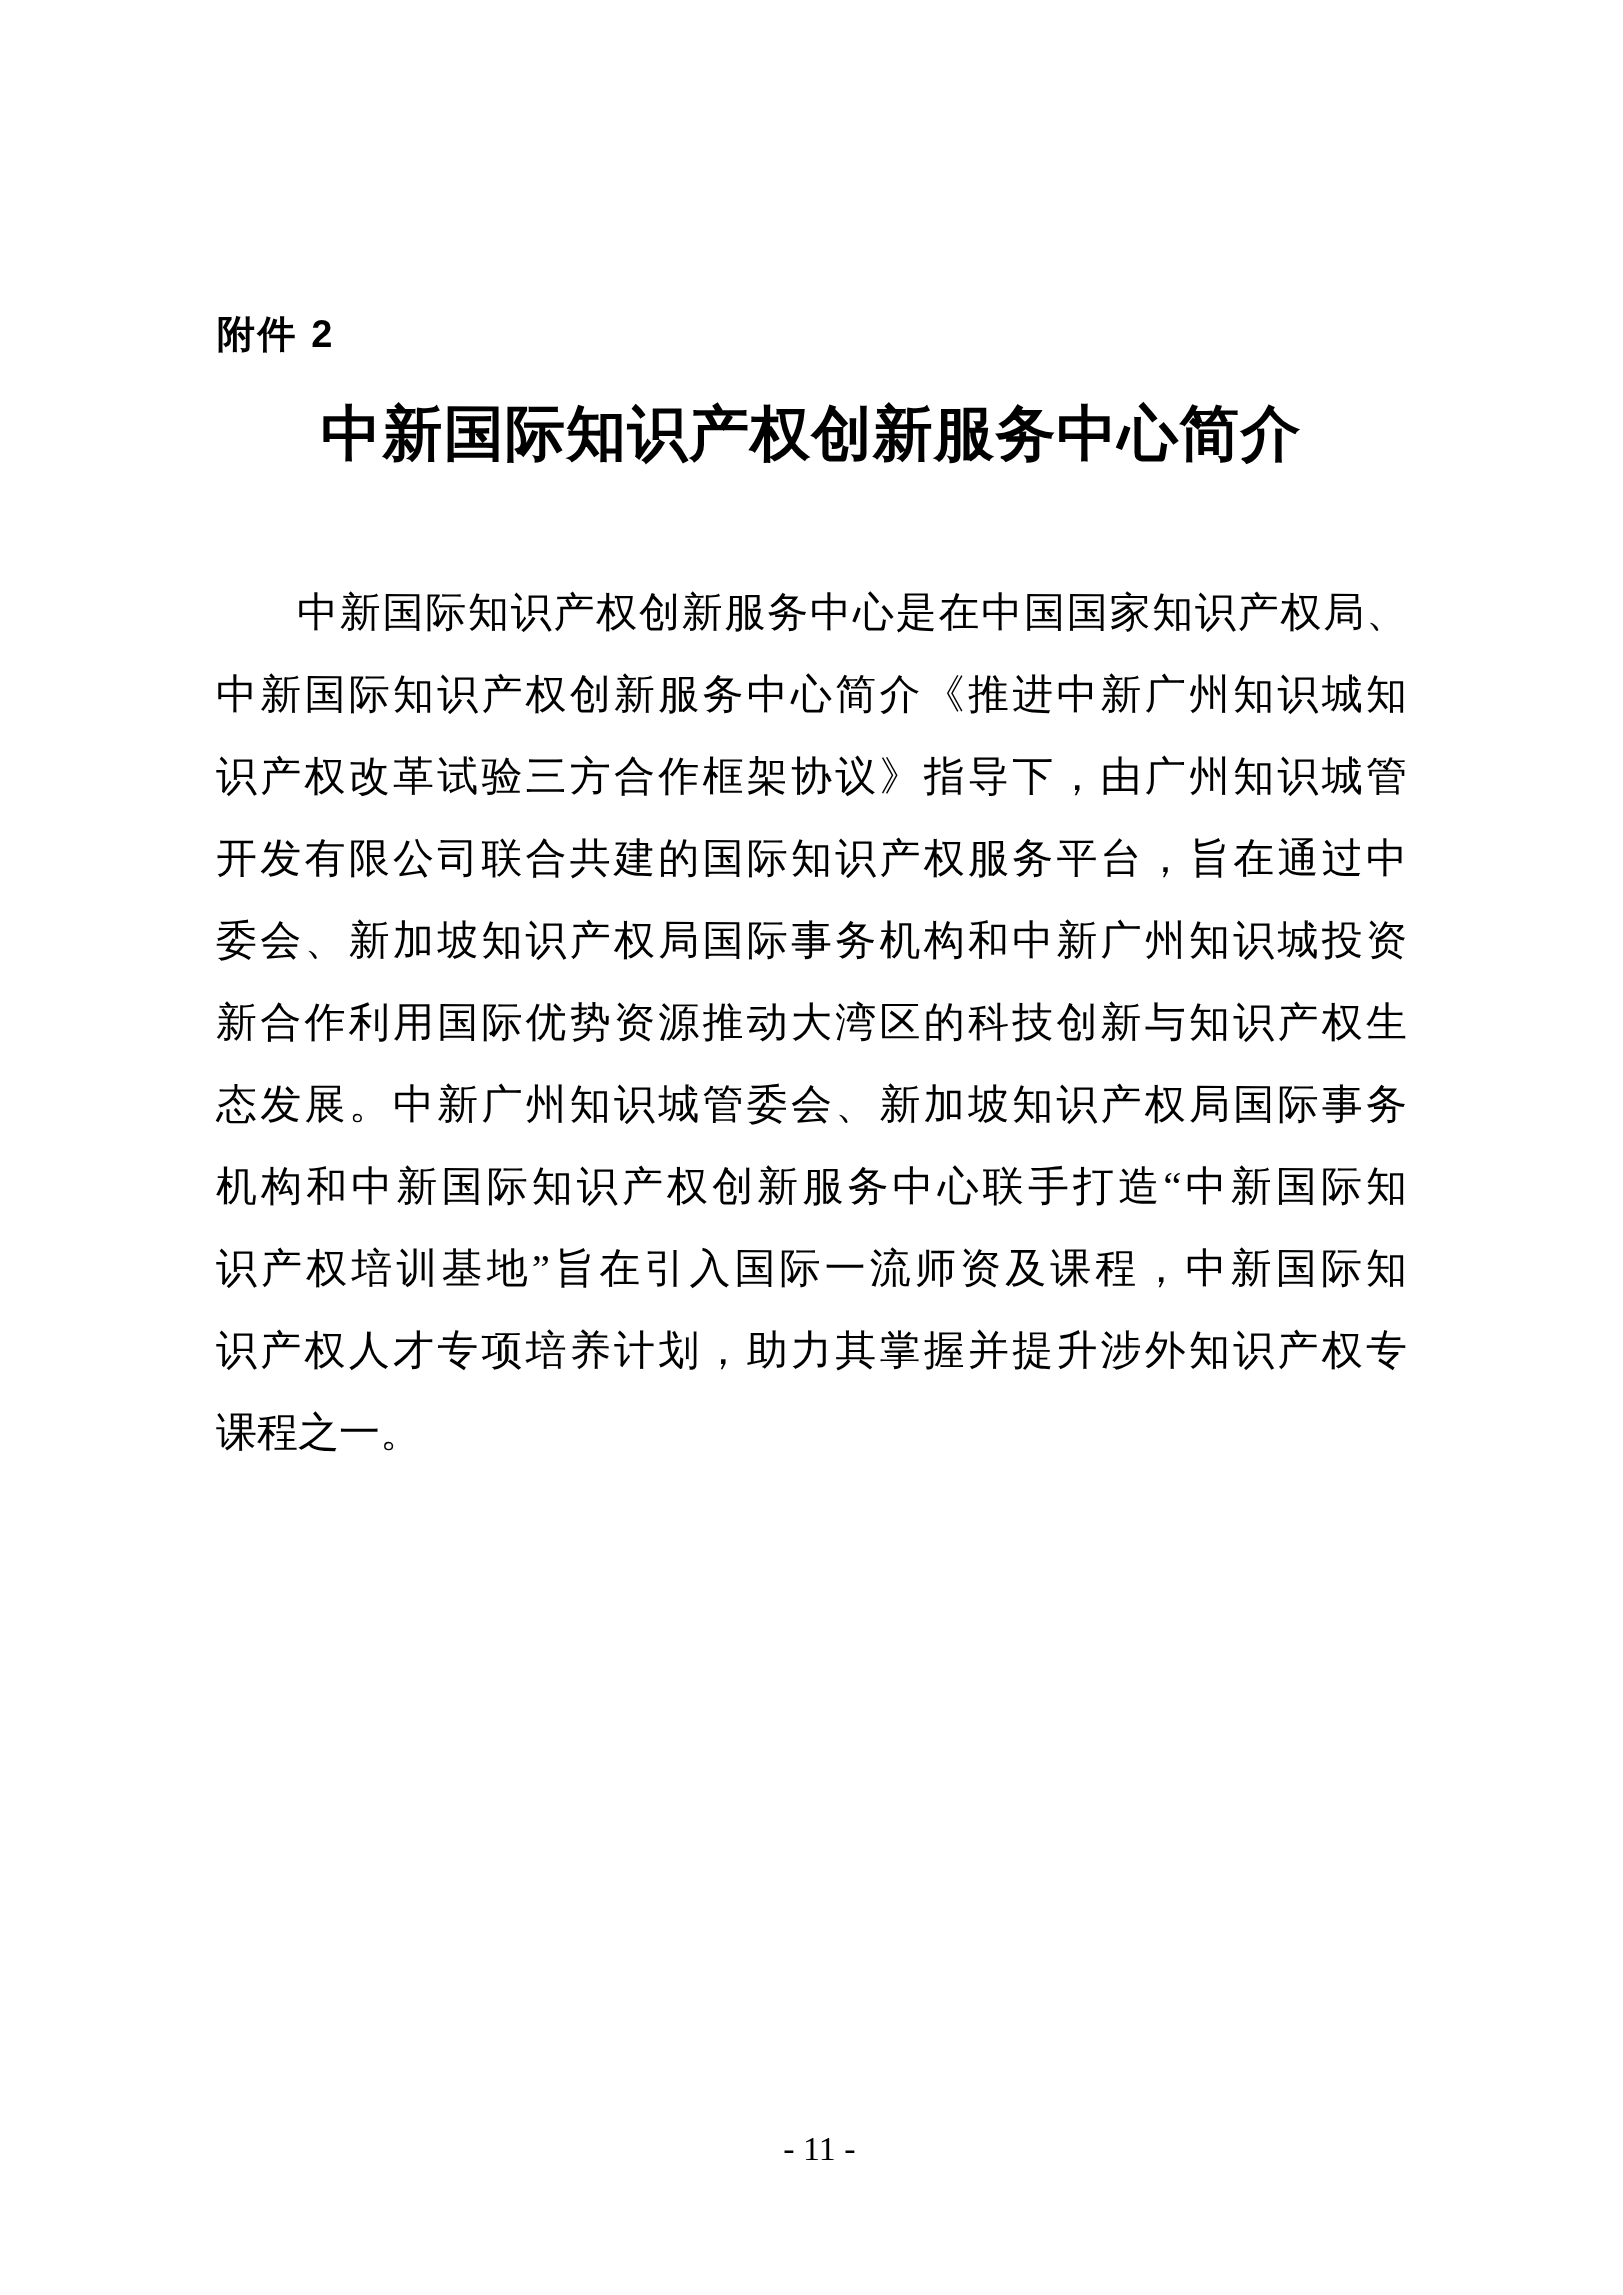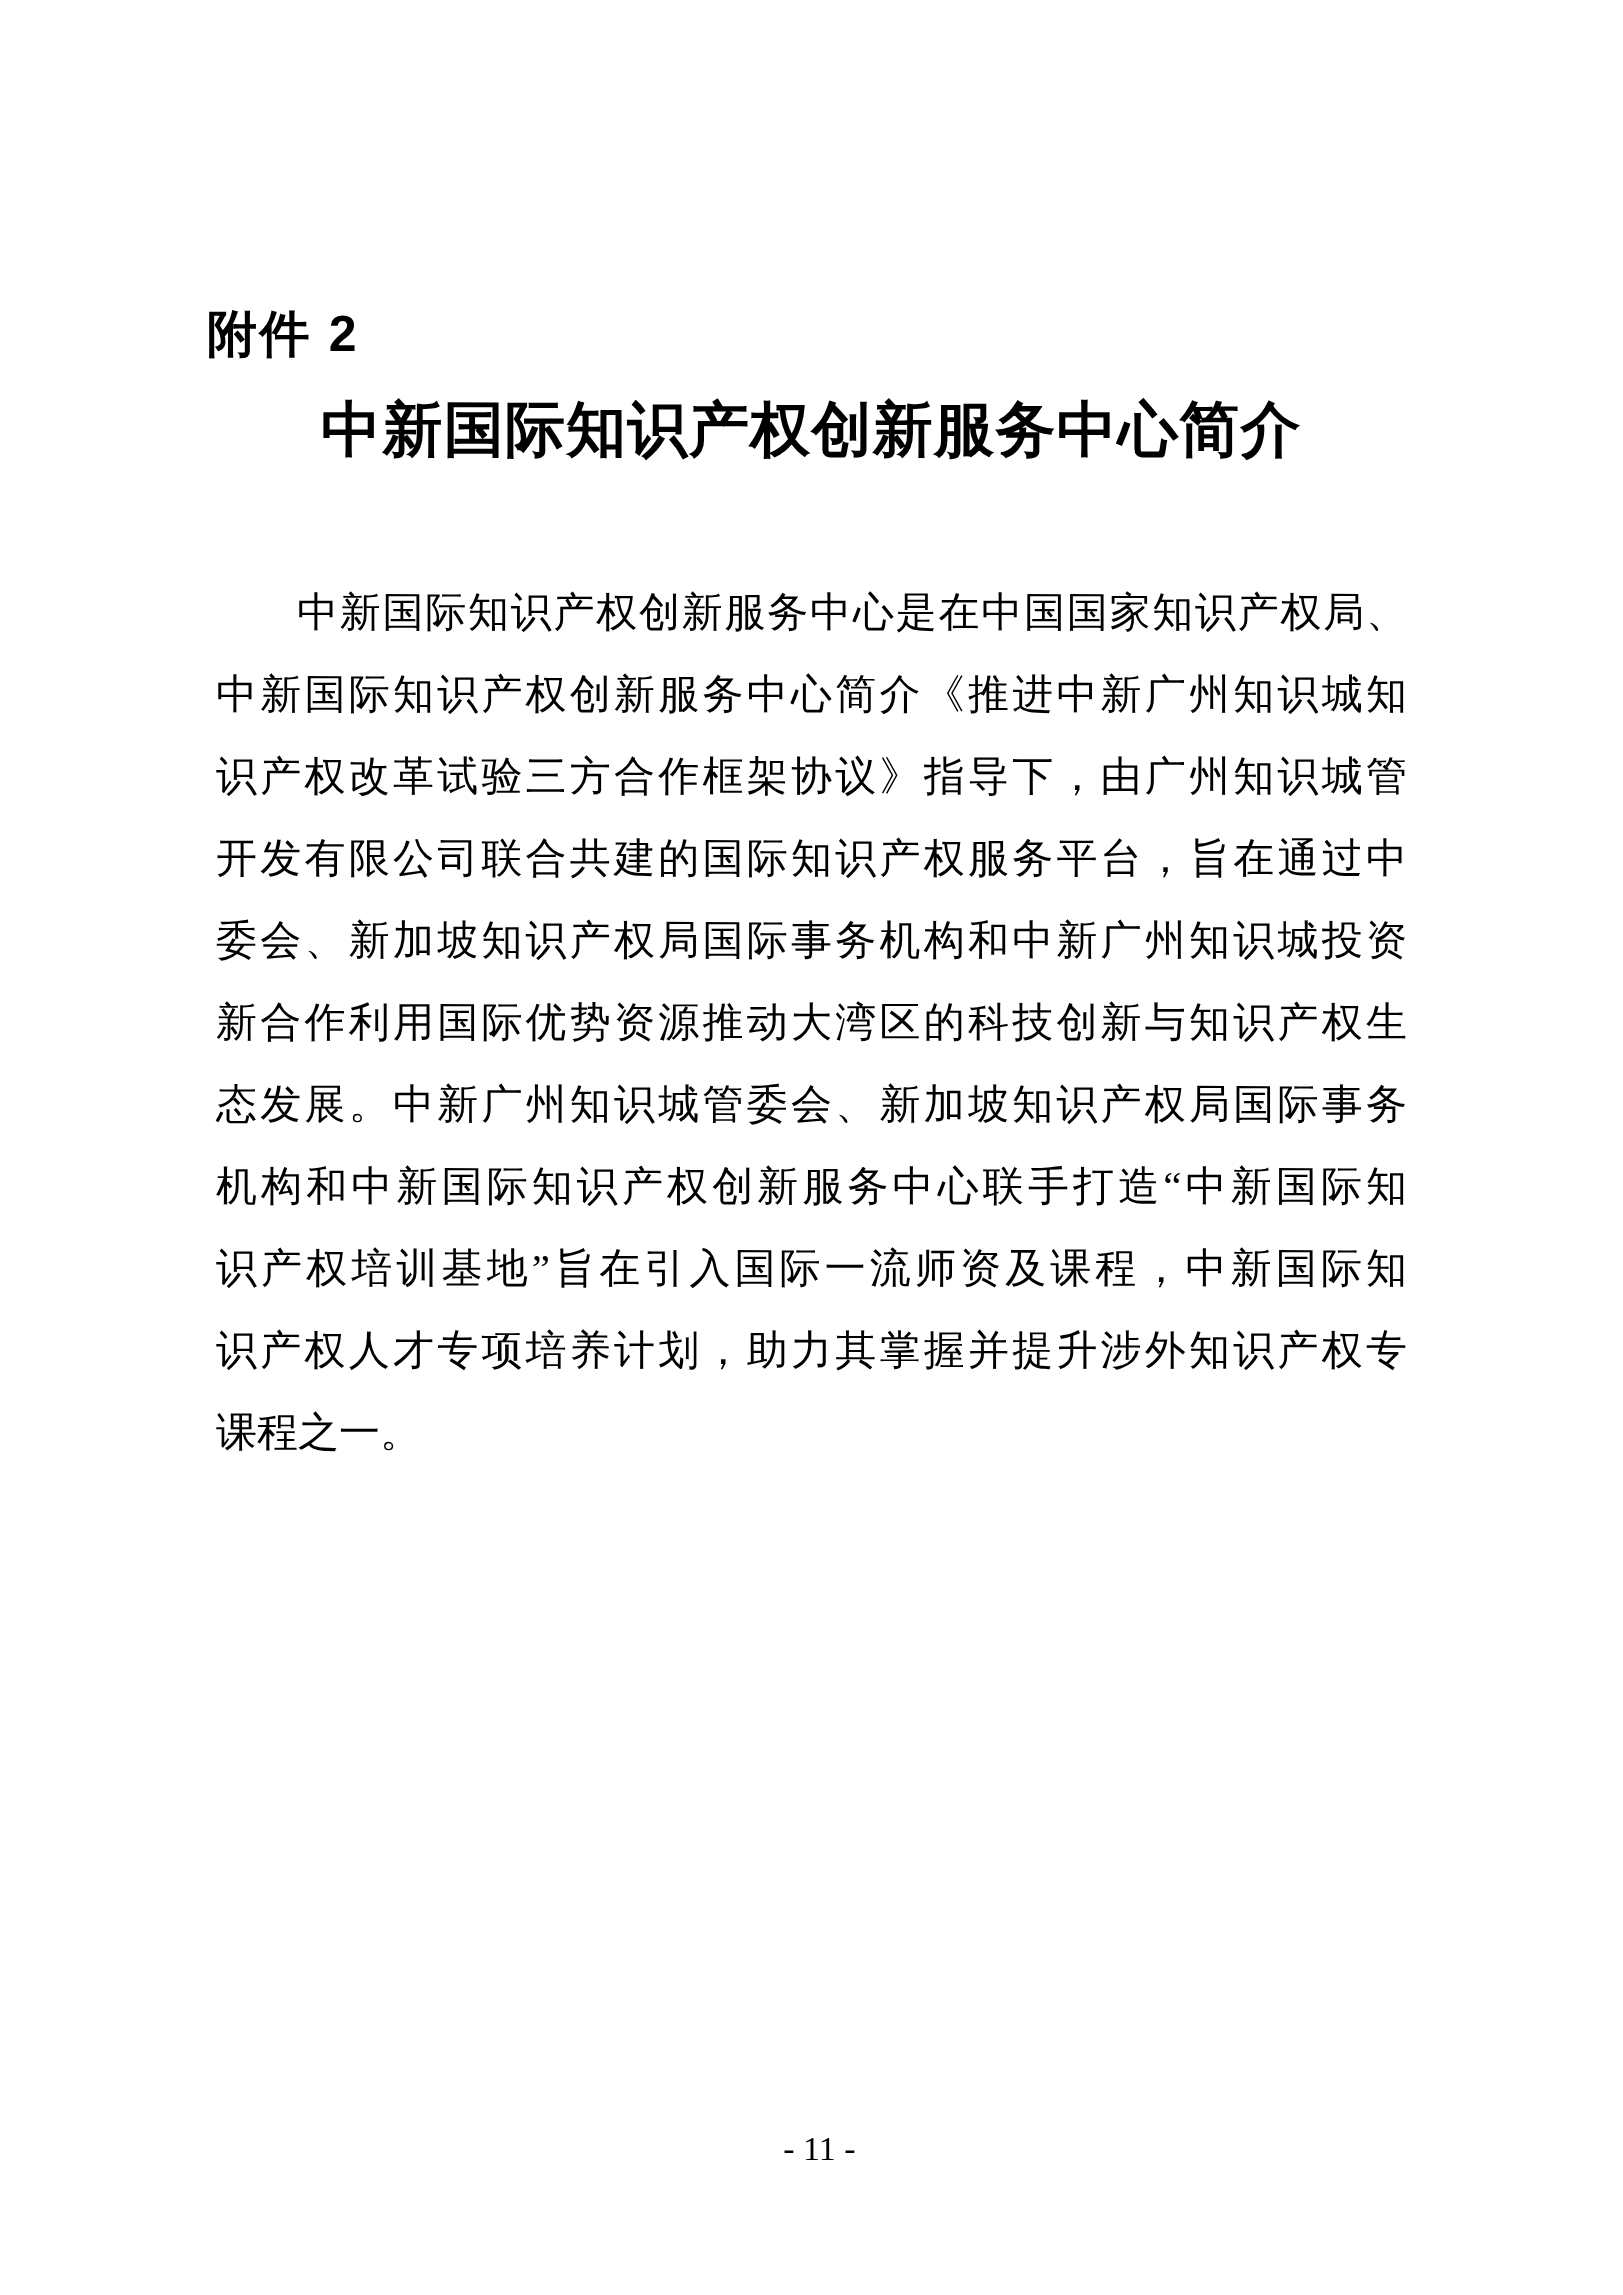--- a/index.html
+++ b/index.html
@@ -11,41 +11,41 @@
     position: relative;
     width: 1623px;
     height: 2295px;
     background: #ffffff;
     color: #000000;
     font-family: "Liberation Serif", serif;
     overflow: hidden;
   }
   .attachment-label {
     position: absolute;
-    left: 207px;
+    left: 217px;
     top: 298px;
     height: 72px;
     line-height: 72px;
-    font-size: 50px;
+    font-size: 38px;
     font-weight: 600;
     font-family: "Liberation Sans", sans-serif;
     letter-spacing: 2.6px;
   }
   .doc-title {
     position: absolute;
     left: 0;
     right: 0;
     top: 395px;
     height: 79px;
     line-height: 79px;
     text-align: center;
     font-size: 60px;
     font-weight: bold;
     letter-spacing: 1.3px;
-    font-family: Liberation Mono, monospace;
+    font-family: Liberation Serif, serif;
   }
   .body-paragraph {
     position: absolute;
     left: 216px;
     top: 571px;
     width: 1191px;
     font-size: 41px;
     font-family: "Liberation Serif", serif;
     font-weight: normal;
   }

